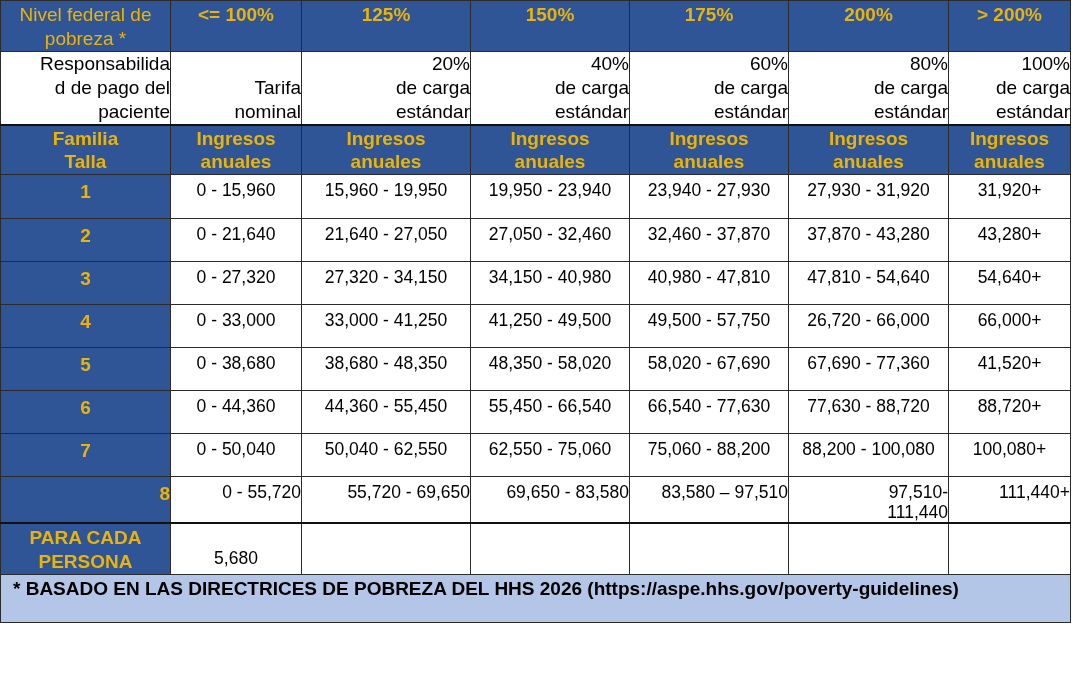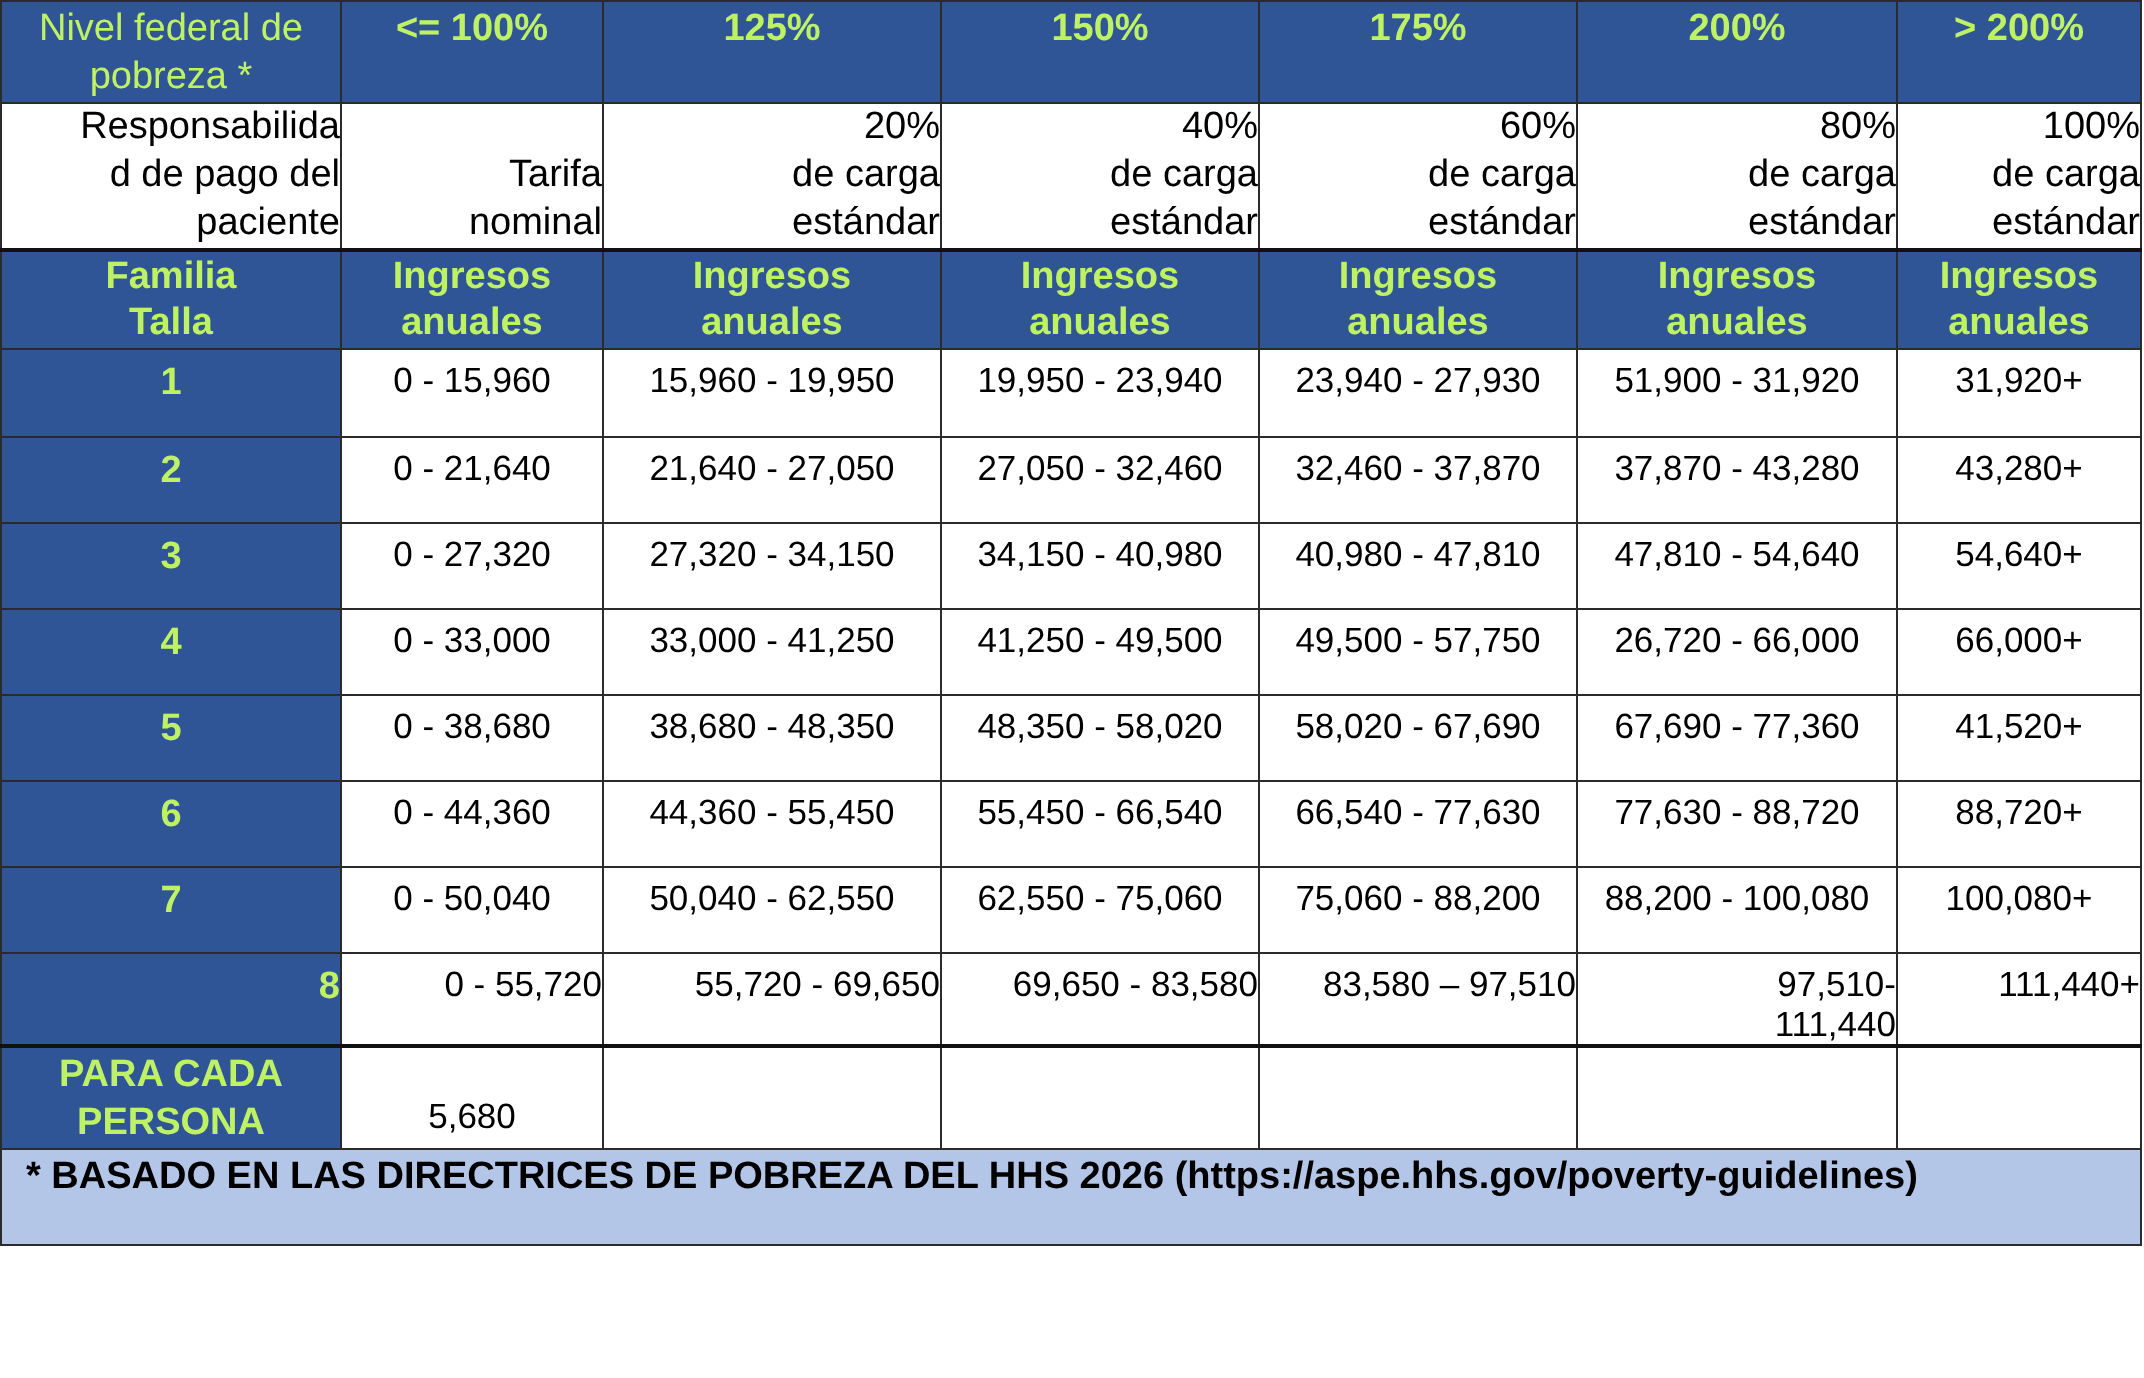--- a/index.html
+++ b/index.html
@@ -1,19 +1,19 @@
 <!DOCTYPE html>
 <html><head>
 <meta charset="utf-8">
 <style>
   html, body { margin:0; padding:0; background:#ffffff; }
   body { width:1072px; height:689px; overflow:hidden; position:relative; font-family:"Liberation Sans", sans-serif; }
   table { border-collapse:collapse; position:absolute; left:0; top:0; width:1070px; table-layout:fixed; }
   td { border:1.5px solid #2b2b2b; text-align:center; padding:0; color:#000; font-size:18px; line-height:24px; overflow:hidden; }
-  .blue { background:#2f5597; color:#bef264;margin-left:20px; }
+  .blue { background:#2f5597; color:#eab308;margin-left:20px; }
   .mid { vertical-align:middle; }
   .hdr-letter { font-weight:bold; font-size:19px; }
   .pct { font-weight:bold; font-size:19px; vertical-align:top; padding-top:2px; }
   .fpl-label { font-size:19px; line-height:24px; vertical-align:top; padding-top:2px; }
   .resp { font-size:19px; line-height:24px; vertical-align:bottom; }
   .ing { font-weight:bold; font-size:19px; line-height:23px; vertical-align:middle; }
   .size-cell { font-weight:bold; font-size:19px; vertical-align:top; padding-top:5px; }
   .data { vertical-align:top; padding-top:5px; font-size:17.5px; line-height:20px; }
   .thick-bot td { border-bottom:2.5px solid #111;text-align:right; }
   .footer { background:#b4c6e7; text-align:left; font-weight:bold; font-size:19px; vertical-align:top; padding:2px 0 0 12px; }
@@ -117,21 +117,21 @@
           <span class="blk">anuales</span>
         </td>
   </tr>
 
   <tr style="height:44px">
     <td class="blue size-cell">1</td>
     <td class="data">0 - 15,960</td>
     <td class="data">15,960 - 19,950</td>
     <td class="data">19,950 - 23,940</td>
     <td class="data">23,940 - 27,930</td>
-    <td class="data">51,900 - 31,920</td>
+    <td class="data">27,930 - 31,920</td>
     <td class="data">31,920+</td>
   </tr>
   <tr style="height:43px">
     <td class="blue size-cell">2</td>
     <td class="data">0 - 21,640</td>
     <td class="data">21,640 - 27,050</td>
     <td class="data">27,050 - 32,460</td>
     <td class="data">32,460 - 37,870</td>
     <td class="data">37,870 - 43,280</td>
     <td class="data">43,280+</td>

